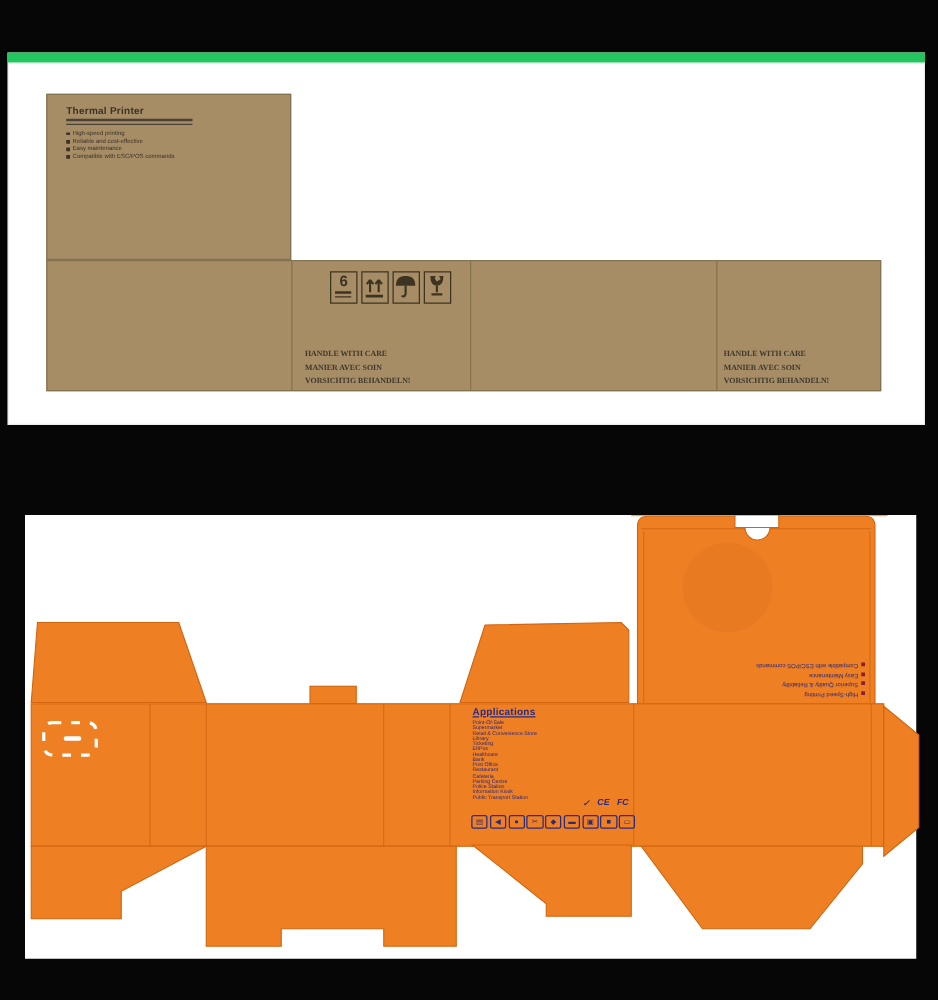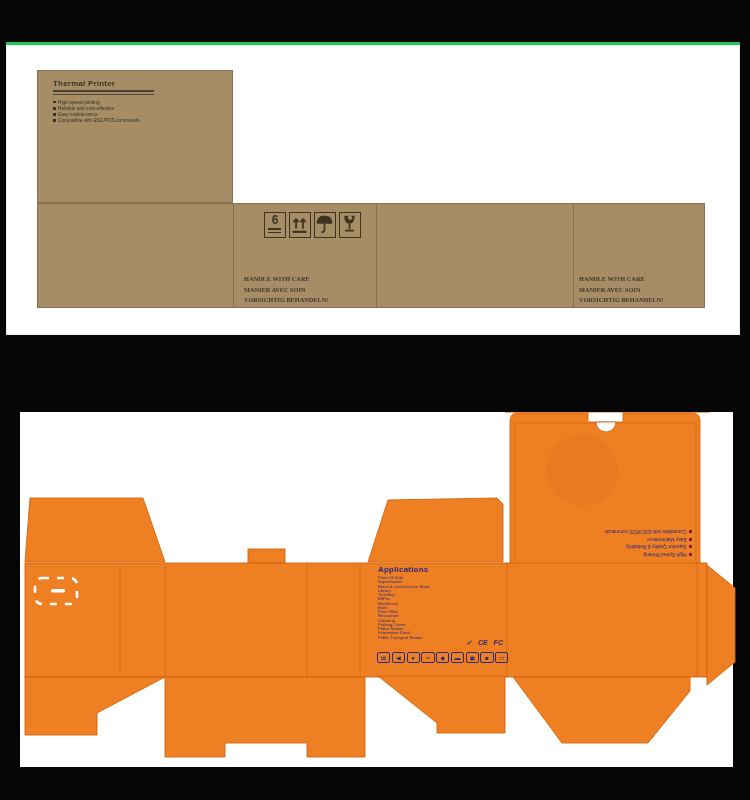--- a/index.html
+++ b/index.html
@@ -1,20 +1,20 @@
 <!DOCTYPE html>
 <html><head>
 <meta charset="utf-8">
 <style>
   html,body{margin:0;padding:0;background:#060606;}
   #stage{position:relative;width:750px;height:800px;background:#060606;overflow:hidden;
          font-family:"Liberation Sans",sans-serif;}
   
   #top-card{position:absolute;left:6px;top:42px;width:734px;height:290px;background:#ffffff;
-            border-top:3px solid #22c55e;box-shadow:inset 0 0 0 1px #ececec;}
+            border-top:8px solid #22c55e;box-shadow:inset 0 0 0 1px #ececec;}
   .kraft{background:#a68d66;border:1px solid #83734f;box-sizing:border-box;}
   #thermal-panel{position:absolute;left:31px;top:25px;width:196px;height:133px;}
   #thermal-title{position:absolute;left:15px;top:8px;font-size:8px;font-weight:bold;color:#3a3226;letter-spacing:.2px;}
   .rule{position:absolute;left:15px;width:101px;background:#4a4236;}
   #rule1{top:19px;height:2.2px;}
   #rule2{top:23px;height:1.4px;}
   #thermal-list{position:absolute;left:15px;top:28px;}
   .t-row{display:flex;align-items:center;height:6.2px;}
   .t-bullet{width:2.6px;height:2.6px;background:#3a3226;margin-right:2.5px;flex:0 0 auto;}
   .t-label{font-size:4.8px;color:#3a3226;white-space:nowrap;}
@@ -40,21 +40,21 @@
   .streak{position:absolute;border-radius:45%;filter:blur(2px);opacity:.9;
           background:linear-gradient(#7e4210,#f08c30);}
   #watermark{position:absolute;left:198px;top:16px;font-size:47px;line-height:1;color:#2a2a2a;
              letter-spacing:.5px;transform:scaleX(.97);transform-origin:left top;
              text-shadow:0 0 2px rgba(35,35,35,.75);white-space:nowrap;}
   
   #bottom-white{position:absolute;left:20px;top:412px;width:713px;height:355px;background:#ffffff;}
   #dieline{position:absolute;left:0;top:412px;}
   
   #apps-block{position:absolute;left:378px;top:565px;width:130px;color:#2b2b7e;}
-  #apps-title{font-size:8px;font-weight:bold;letter-spacing:.2px;}
+  #apps-title{font-size:8px;font-weight:bold;letter-spacing:.2px;text-decoration:underline;}
   .app-item{font-size:4.2px;line-height:4.25px;white-space:nowrap;}
   #apps-list{margin-top:2px;}
   #cert-marks{position:absolute;left:466px;top:639px;display:flex;gap:6px;
               font-size:7px;font-weight:bold;color:#2b2b7e;font-style:italic;}
   #app-icon-row{position:absolute;left:377px;top:652px;display:flex;gap:1.6px;}
   .app-icon{width:13.2px;height:11.4px;border:1px solid #2b2b7e;border-radius:2px;box-sizing:border-box;
             display:flex;align-items:center;justify-content:center;font-size:6px;color:#2b2b7e;line-height:1;}
   #features-block{position:absolute;left:580px;top:526px;width:112px;height:32px;
                   transform:rotate(180deg);}
   .f-row{display:flex;align-items:center;height:7.5px;}

